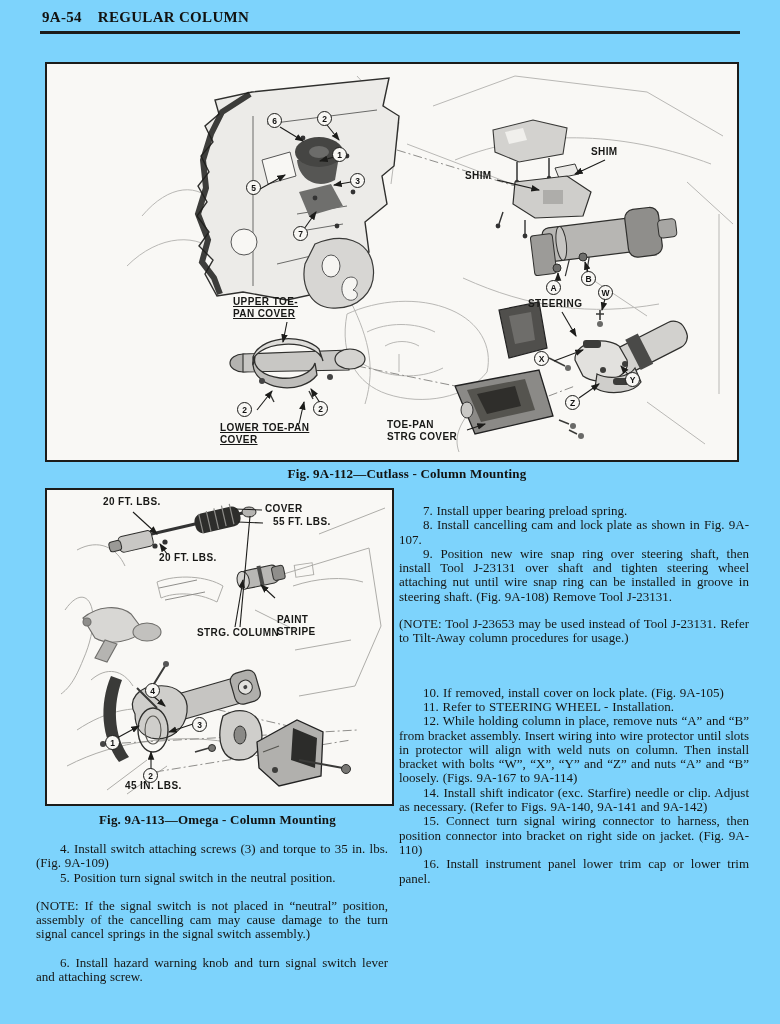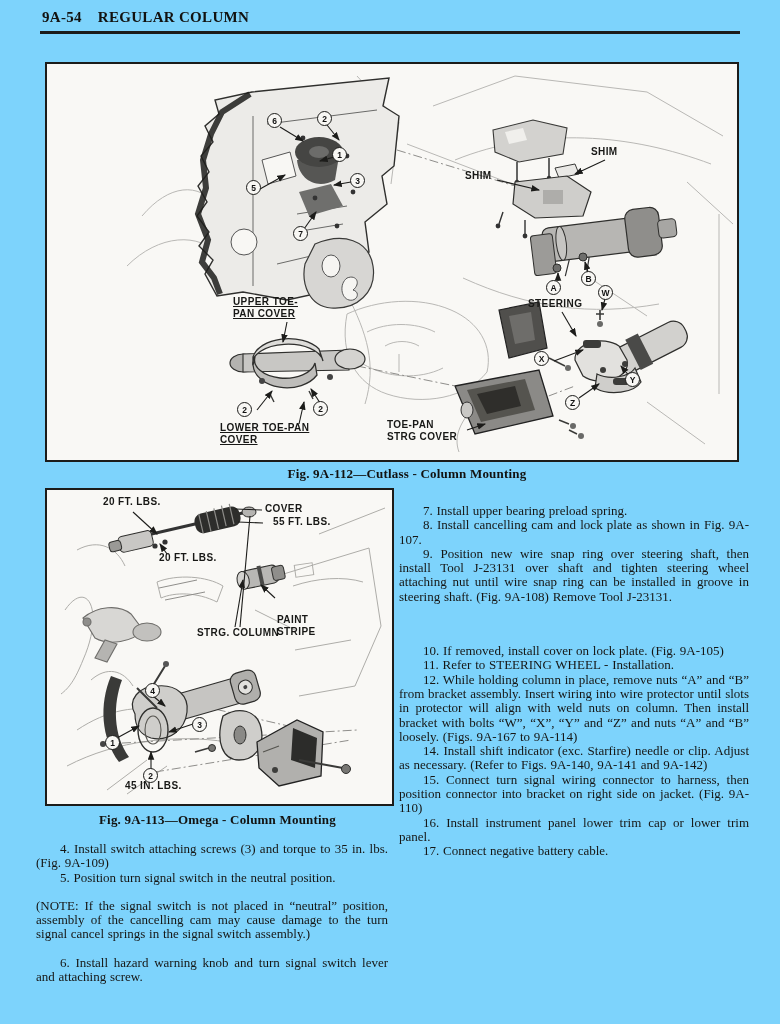--- a/index.html
+++ b/index.html
@@ -371,22 +371,22 @@
     <p>4. Install switch attaching screws (3) and torque to 35 in. lbs. (Fig. 9A-109)</p>
     <p>5. Position turn signal switch in the neutral position.</p>
     <p class="note gap-md">(NOTE: If the signal switch is not placed in “neutral” position, assembly of the cancelling cam may cause damage to the turn signal cancel springs in the signal switch assembly.)</p>
     <p class="gap-md">6. Install hazard warning knob and turn signal switch lever and attaching screw.</p>
   </div>
 
   <div class="coltext rightcol">
     <p>7. Install upper bearing preload spring.</p>
     <p>8. Install cancelling cam and lock plate as shown in Fig. 9A-107.</p>
     <p>9. Position new wire snap ring over steering shaft, then install Tool J-23131 over shaft and tighten steering wheel attaching nut until wire snap ring can be installed in groove in steering shaft. (Fig. 9A-108) Remove Tool J-23131.</p>
+    <p class="note gap-sm">(NOTE: Tool J-23653 may be used instead of Tool J-23131. Refer to Tilt-Away column procedures for usage.)</p>
     <p class="gap-lg">10. If removed, install cover on lock plate. (Fig. 9A-105)</p>
     <p>11. Refer to STEERING WHEEL - Installation.</p>
     <p>12. While holding column in place, remove nuts “A” and “B” from bracket assembly. Insert wiring into wire protector until slots in protector will align with weld nuts on column. Then install bracket with bolts “W”, “X”, “Y” and “Z” and nuts “A” and “B” loosely. (Figs. 9A-167 to 9A-114)</p>
     <p>14. Install shift indicator (exc. Starfire) needle or clip. Adjust as necessary. (Refer to Figs. 9A-140, 9A-141 and 9A-142)</p>
     <p>15. Connect turn signal wiring connector to harness, then position connector into bracket on right side on jacket. (Fig. 9A-110)</p>
     <p>16. Install instrument panel lower trim cap or lower trim panel.</p>
-    <p>17. Connect negative battery cable.</p>
   </div>
 
 </div>
 
 </body></html>

